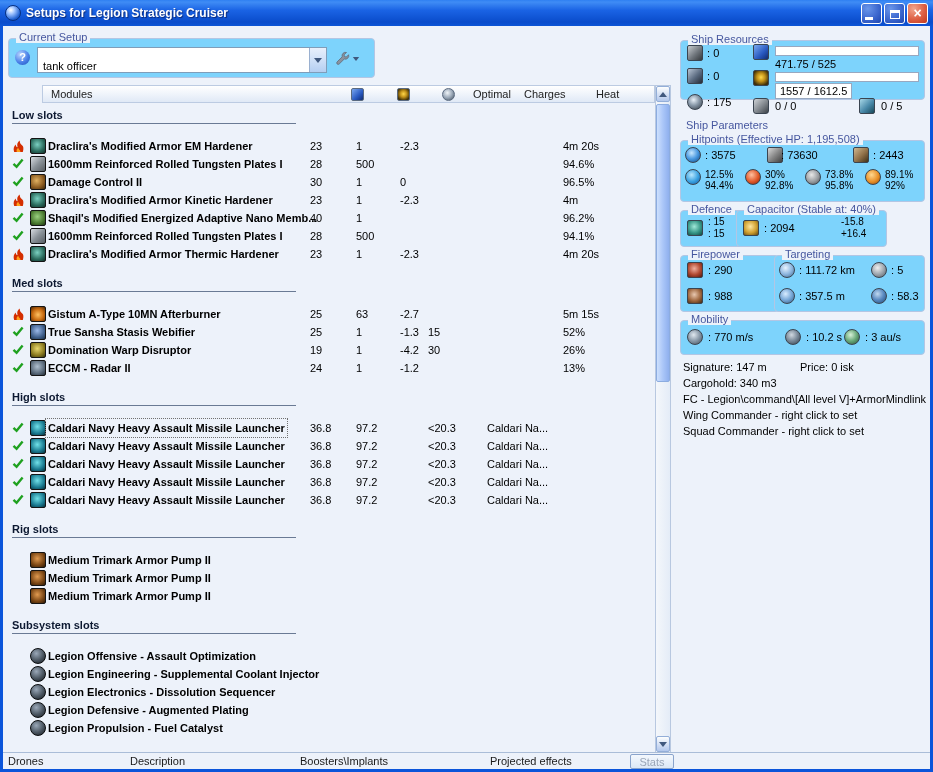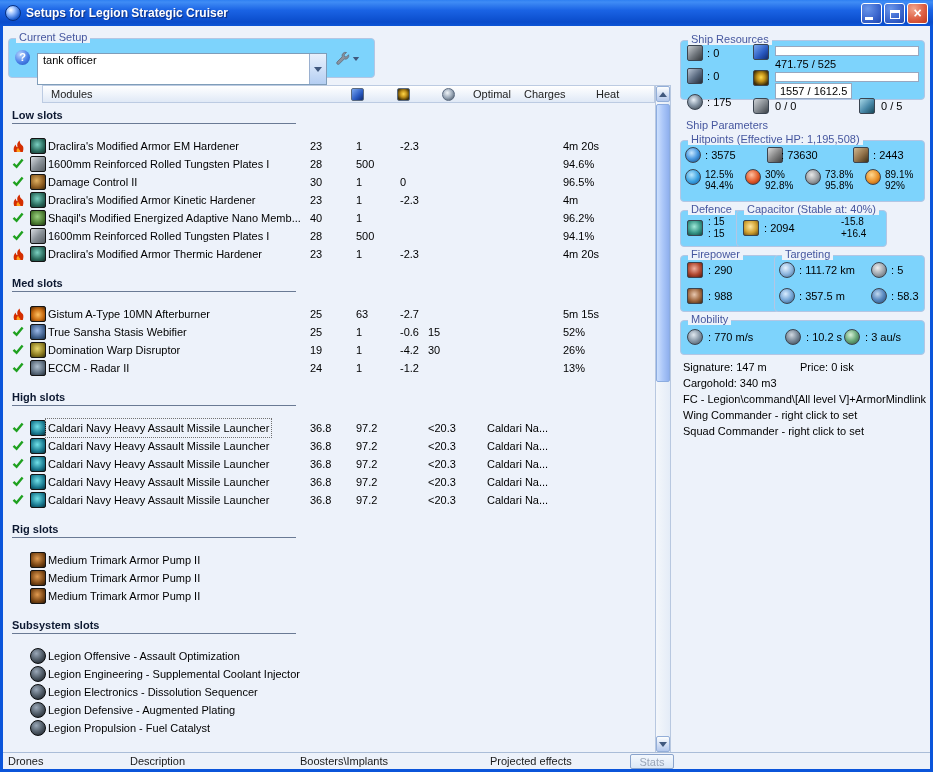--- a/index.html
+++ b/index.html
@@ -19,21 +19,21 @@
   .win-btn.close { background: radial-gradient(circle at 30% 25%, #f2a58c, #dd5f43 55%, #c03a1d);
                    color: #fff; font-weight: bold; font-size: 14px; line-height: 19px; align-items: center; justify-content: center; }
   .glyph-min { width: 8px; height: 3px; background: #fff; margin: 0 0 3px -6px; }
   .glyph-max { width: 10px; height: 9px; border: 1px solid #fff; border-top: 3px solid #fff; margin-bottom: 4px; }
 
   
   .group { position: absolute; border: 1px solid #b3c6e4; border-radius: 4px; background: #7dd3fc; }
   .caption { position: absolute; top: -8px; left: 7px; background: #edf2fa; padding: 0 3px; color: #46579f; white-space: nowrap; }
 
   
-  .combo { position: absolute; height: 32px; background: #fff; border: 1px solid #7f9db9; display: flex; align-items: flex-start; margin-top: 6px; }
+  .combo { position: absolute; height: 26px; background: #fff; border: 1px solid #7f9db9; display: flex; align-items: flex-end; }
   .combo-text { flex: 1; padding: 0 5px; white-space: nowrap; overflow: hidden; }
   .combo-btn { width: 17px; height: 100%; border-left: 1px solid #9ab0d0; display: flex; align-items: center; justify-content: center;
                background: linear-gradient(#e8f0fc,#cfe0f8 50%,#b4cef2); }
   .arr-d { width: 0; height: 0; border: 4px solid transparent; border-top: 5px solid #40587e; margin-top: 4px; display: inline-block; }
   .arr-d.small { transform: scale(0.8); }
   .help-icon { position: absolute; left: 6px; top: 11px; width: 15px; height: 15px; border-radius: 50%;
                background: radial-gradient(circle at 35% 30%, #b8d4ff, #4a80e8 55%, #1c50b8);
                color: #fff; font-weight: bold; text-align: center; line-height: 15px; }
   .tool-btn { position: absolute; left: 325px; top: 9px; width: 36px; height: 20px; display: flex; align-items: center; gap: 2px; }
   .char-ok-bar { position: absolute; left: 276px; top: 5px; width: 7px; height: 29px;
@@ -49,21 +49,21 @@
   .pg-icon { background: radial-gradient(circle at 50% 45%, #ffd84a, #c09018 40%, #403008 80%); }
   .cap-hdr-icon { border-radius: 50%; background: radial-gradient(circle at 40% 35%, #f0f4f8, #9aa8b8 50%, #404c58); }
 
   .table-body { position: relative; width: 100%; }
   .section-title { font-weight: bold; color: #0c1830; margin: 14px 0 13px 6px; width: 284px; height: 15px;
                    border-bottom: 1px solid #6a7a94; padding-bottom: 1px; }
   .section-title:first-child { margin-top: 6px; }
   .mod-row { position: relative; height: 18px; }
   .mod-row .status { position: absolute; left: 6px; top: 3px; width: 14px; height: 13px; }
   .mico { position: absolute; left: 24px; top: 1px; width: 16px; height: 16px; border-radius: 2px; border: 1px solid #141414; }
-  .mname { position: absolute; left: 42px; top: 0; line-height: 18px; white-space: nowrap; }
+  .mname { position: absolute; left: 42px; top: 0; line-height: 18px; white-space: nowrap; font-weight: bold; }
   .mname.selected { outline: 1px dotted #707070; padding: 0 2px; left: 40px; }
   .mval { position: absolute; top: 0; line-height: 18px; white-space: nowrap; }
   .col-cpu { left: 304px; } .col-pg { left: 350px; } .col-cap { left: 394px; }
   .col-optimal { left: 422px; } .col-charges { left: 481px; } .col-heat { left: 557px; }
 
   
   .hardener-icon { background: radial-gradient(circle at 45% 40%, #7acfc0, #2a6a5c 60%, #12302a); }
   .plate-icon { background: linear-gradient(135deg,#d8dde2,#8a9298 50%,#565c62); }
   .damage-control-icon { background: radial-gradient(circle at 40% 40%, #e0b060, #8a5a20 60%, #3a260c); }
   .membrane-icon { background: radial-gradient(circle at 45% 40%, #9ad080, #4a7a30 60%, #1e3512); }
@@ -272,21 +272,21 @@
           <span class="mval col-heat">5m 15s</span>
         </div>
         <div class="mod-row">
           <span class="status"><svg width="12" height="11" viewBox="0 0 12 11">
               <path d="M1.5 5.8 L4.6 8.8 L10.6 1.6" stroke="#1fa11f" stroke-width="2.4" fill="none"></path>
             </svg></span>
           <span class="mico webifier-icon"></span>
           <span class="mname">True Sansha Stasis Webifier</span>
           <span class="mval col-cpu">25</span>
           <span class="mval col-pg">1</span>
-          <span class="mval col-cap">-0.6</span>
+          <span class="mval col-cap">-1.3</span>
           <span class="mval col-optimal">15</span>
           <span class="mval col-heat">52%</span>
         </div>
         <div class="mod-row">
           <span class="status"><svg width="12" height="11" viewBox="0 0 12 11">
               <path d="M1.5 5.8 L4.6 8.8 L10.6 1.6" stroke="#1fa11f" stroke-width="2.4" fill="none"></path>
             </svg></span>
           <span class="mico disruptor-icon"></span>
           <span class="mname">Domination Warp Disruptor</span>
           <span class="mval col-cpu">19</span>

